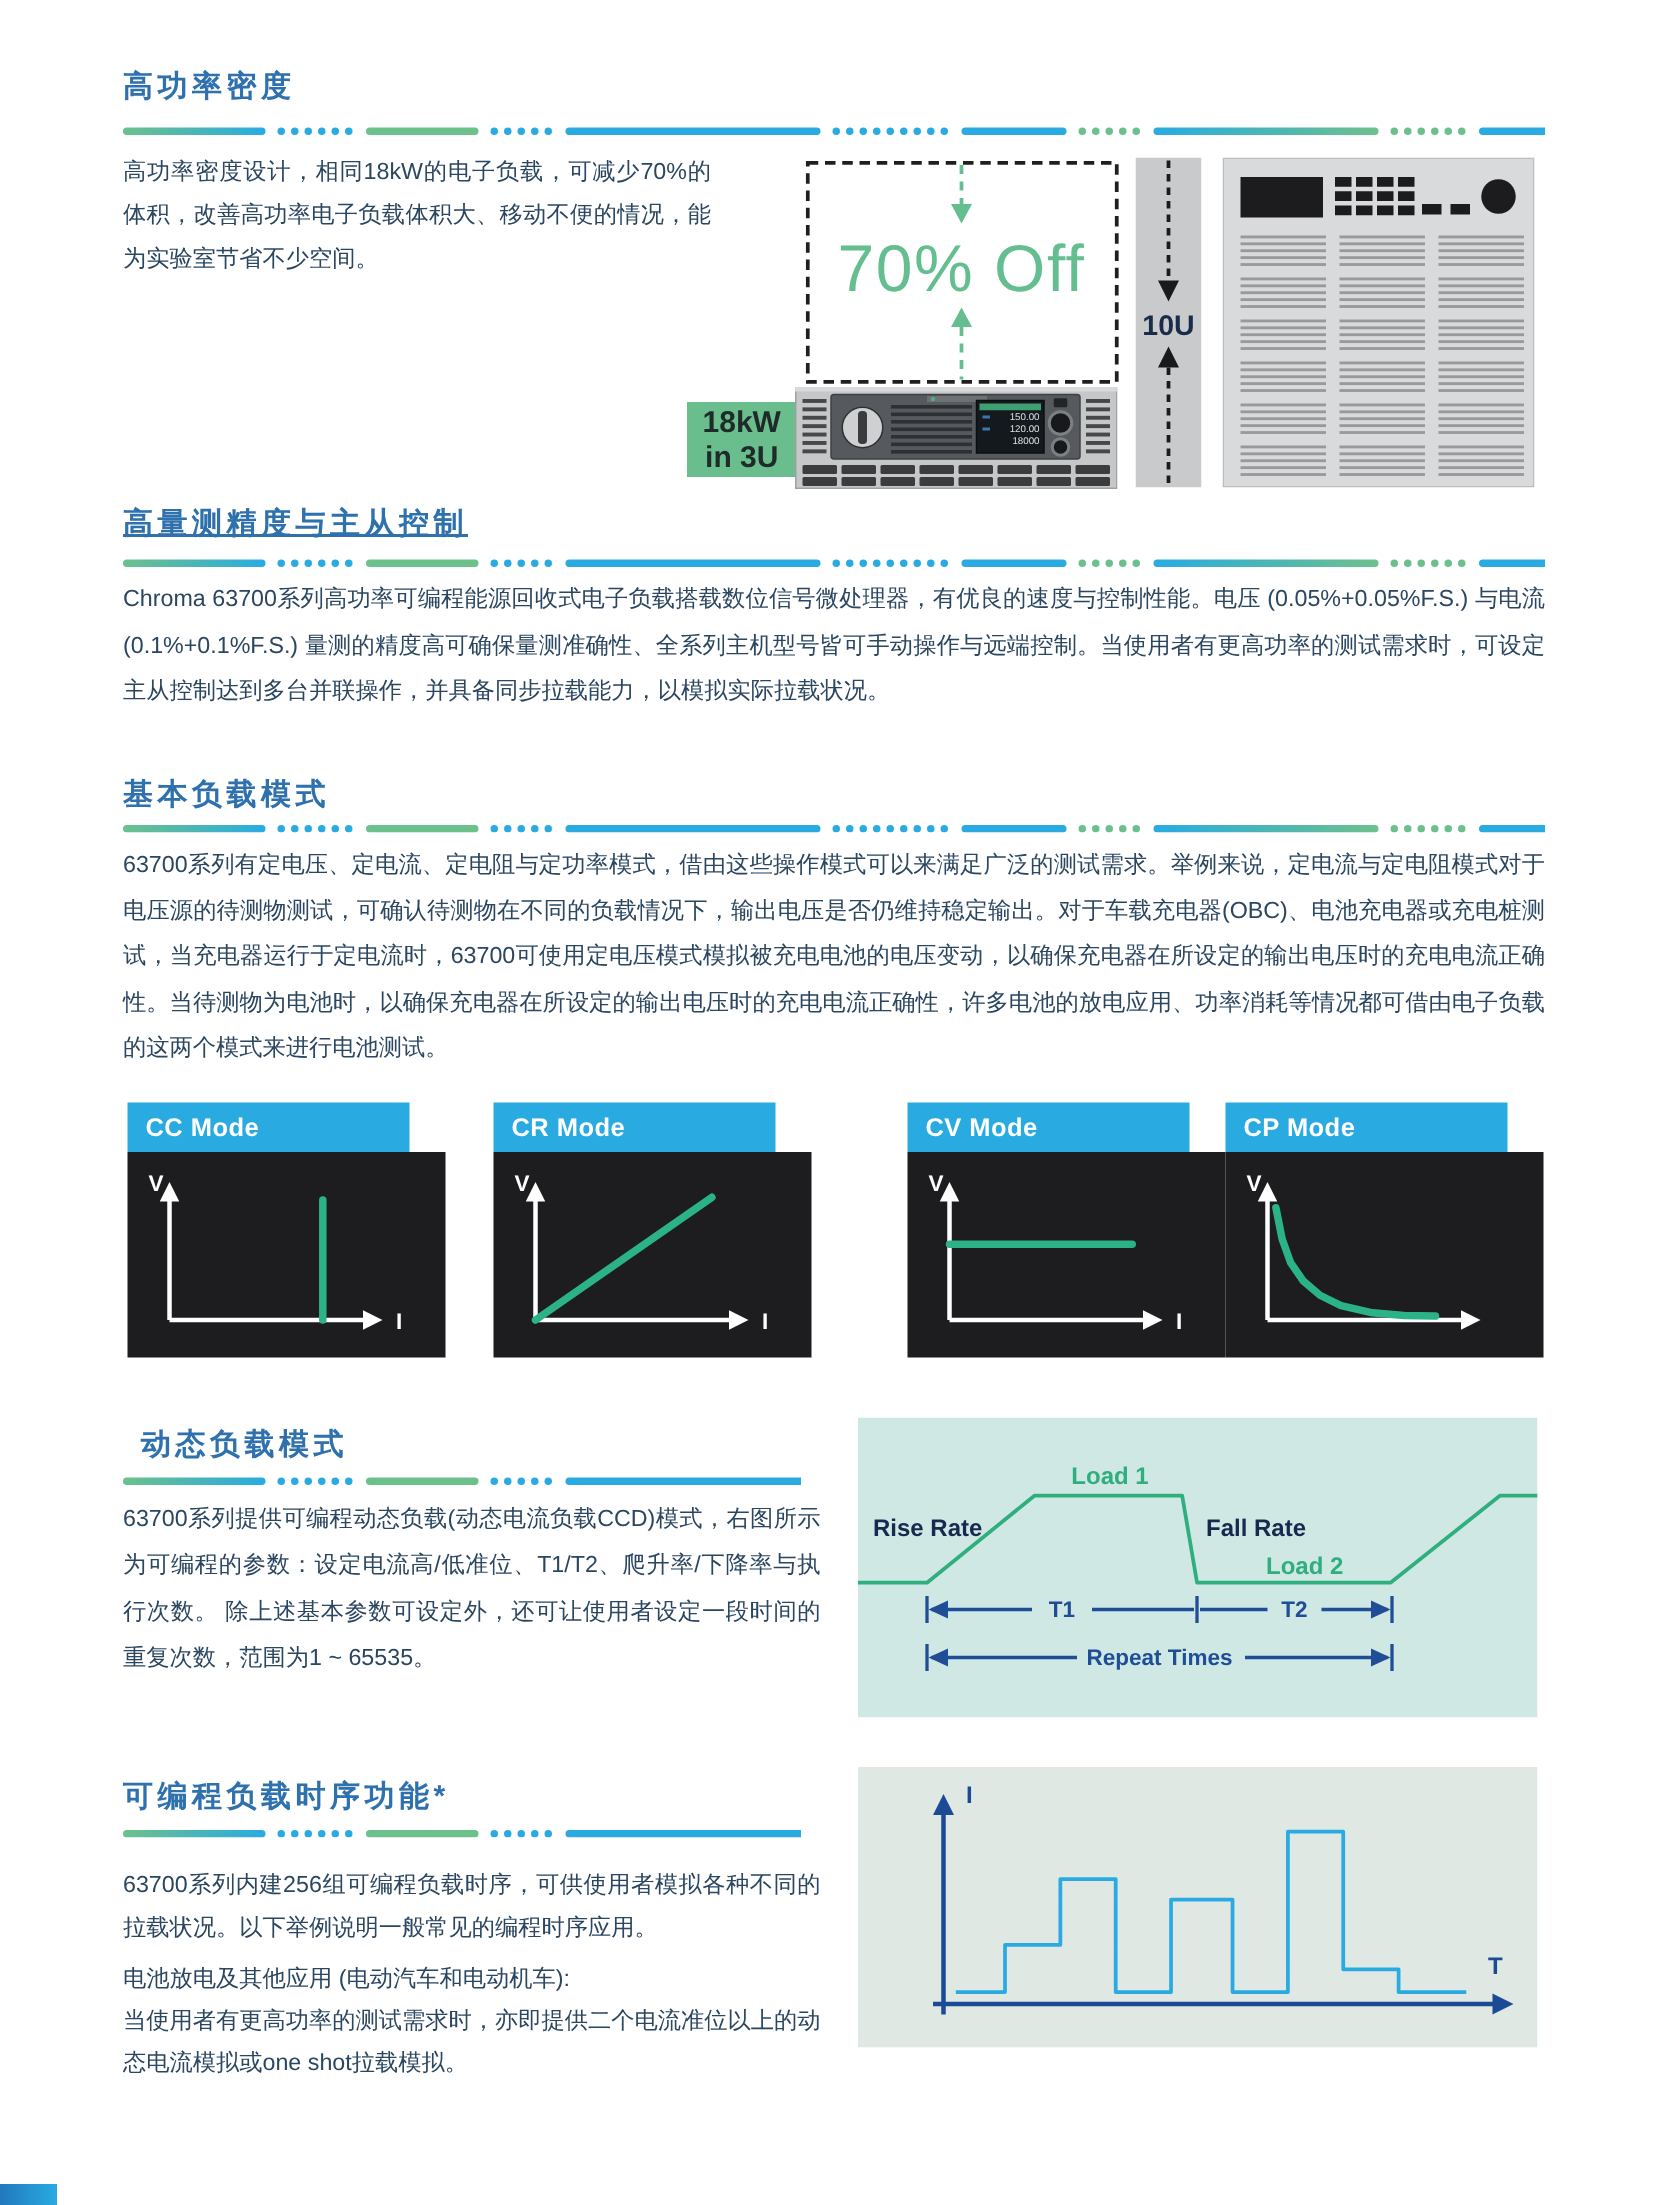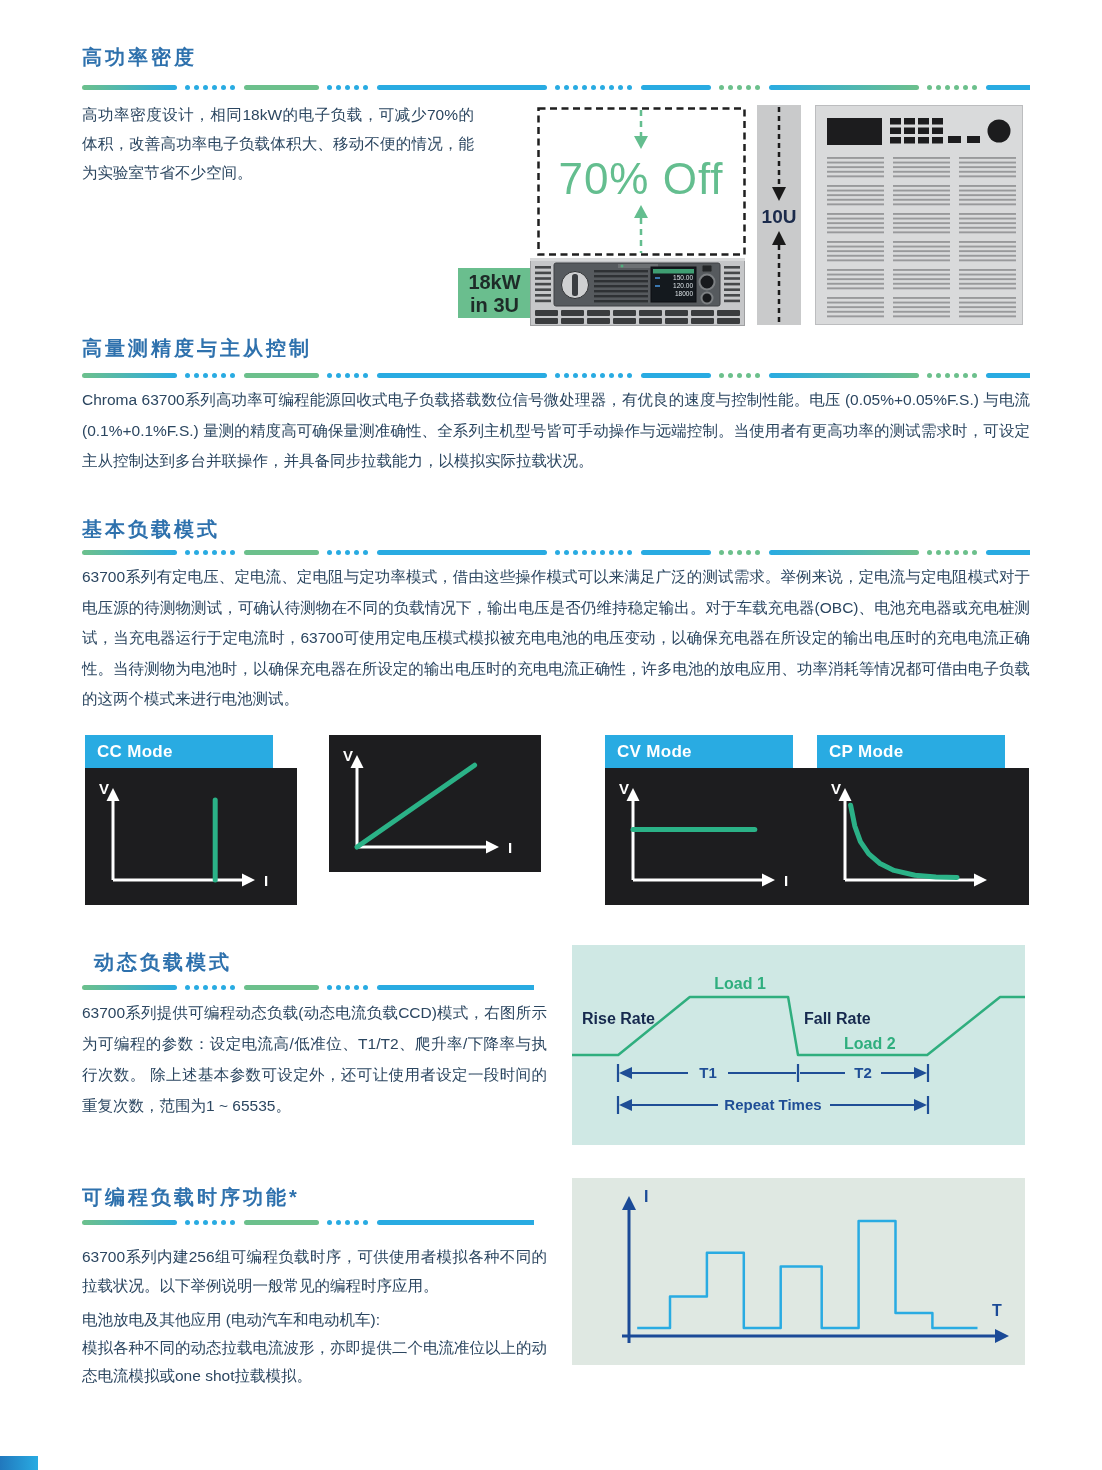--- a/index.html
+++ b/index.html
@@ -271,21 +271,21 @@
         <rect x="144" y="177.8" width="57" height="1.9"></rect>
         <rect x="144" y="182.4" width="57" height="1.9"></rect>
         <rect x="144" y="192" width="57" height="1.9"></rect>
         <rect x="144" y="196.6" width="57" height="1.9"></rect>
         <rect x="144" y="201.2" width="57" height="1.9"></rect>
         <rect x="144" y="205.8" width="57" height="1.9"></rect>
         <rect x="144" y="210.4" width="57" height="1.9"></rect>
       </g>
   </svg>
 
-  <h2 class="sec-title" style="left:82px;top:335px;">高量测精度与主从控制</h2>
+  <h2 class="sec-title" style="left:82px;top:335px;text-decoration:underline;">高量测精度与主从控制</h2>
   <div class="divider" style="left:82px;top:372px;width:948px;">
       <i class="bar" style="width: 95px; background: linear-gradient(90deg, rgb(108, 192, 140), rgb(41, 171, 226));"></i>
       <i class="dot" style="background: rgb(41, 171, 226);"></i>
       <i class="dot" style="background: rgb(41, 171, 226);"></i>
       <i class="dot" style="background: rgb(41, 171, 226);"></i>
       <i class="dot" style="background: rgb(41, 171, 226);"></i>
       <i class="dot" style="background: rgb(41, 171, 226);"></i>
       <i class="dot" style="background: rgb(41, 171, 226);"></i>
       <i class="gap"></i>
       <i class="bar" style="width: 75px; background: rgb(108, 192, 140);"></i>
@@ -380,20 +380,21 @@
         <line x1="28" y1="112" x2="28" y2="32" stroke="#fff" stroke-width="3"></line>
         <polygon points="28,20 21.5,33 34.5,33" fill="#fff"></polygon>
         <line x1="28" y1="112" x2="158" y2="112" stroke="#fff" stroke-width="3"></line>
         <polygon points="170,112 157,105.5 157,118.5" fill="#fff"></polygon>
         <text x="14" y="26" fill="#fff" font-size="15" font-weight="bold">V</text>
         <text x="179" y="118" fill="#fff" font-size="15" font-weight="bold">I</text>
         <polyline points="130.2,112.0 130.2,32.0" fill="none" stroke="#2bb287" stroke-width="5" stroke-linecap="round" stroke-linejoin="round"></polyline>
       </svg>
   </div>
   <div class="mode-panel" style="left:329px;">
+    <div class="mode-head">CR Mode</div>
     <svg class="mode-svg" viewBox="0 0 212 137">
         <line x1="28" y1="112" x2="28" y2="32" stroke="#fff" stroke-width="3"></line>
         <polygon points="28,20 21.5,33 34.5,33" fill="#fff"></polygon>
         <line x1="28" y1="112" x2="158" y2="112" stroke="#fff" stroke-width="3"></line>
         <polygon points="170,112 157,105.5 157,118.5" fill="#fff"></polygon>
         <text x="14" y="26" fill="#fff" font-size="15" font-weight="bold">V</text>
         <text x="179" y="118" fill="#fff" font-size="15" font-weight="bold">I</text>
         <polyline points="28.0,112.0 145.6,30.2" fill="none" stroke="#2bb287" stroke-width="5" stroke-linecap="round" stroke-linejoin="round"></polyline>
       </svg>
   </div>
@@ -491,21 +492,21 @@
       <i class="dot" style="background: rgb(41, 171, 226);"></i>
       <i class="dot" style="background: rgb(41, 171, 226);"></i>
       <i class="dot" style="background: rgb(41, 171, 226);"></i>
       <i class="gap"></i>
       <i class="bar" style="width: 170px; background: rgb(41, 171, 226);"></i>
       <i class="gap"></i>
       <i class="gap"></i>
     </div>
   <p class="body-text" style="left:82px;top:1230px;width:465px;margin-top:12px;">63700系列内建256组可编程负载时序，可供使用者模拟各种不同的拉载状况。以下举例说明一般常见的编程时序应用。</p>
   <p class="body-text" style="left:82px;top:1306px;width:465px;line-height:28px;text-align:left;">电池放电及其他应用 (电动汽车和电动机车):</p>
-  <p class="body-text" style="left:82px;top:1334px;width:465px;line-height:28px;">模拟各种不同的动态拉载电流波形，亦即提供二个电流准位以上的动态电流模拟或one shot拉载模拟。</p>
+  <p class="body-text" style="left:82px;top:1334px;width:465px;line-height:28px;">当使用者有更高功率的测试需求时，亦即提供二个电流准位以上的动态电流模拟或one shot拉载模拟。</p>
 
   <svg class="abs" style="left:572px;top:1178px;" width="453" height="187" viewBox="0 0 453 187">
     <rect width="453" height="187" fill="#dfe8e2"></rect>
     <line x1="57" y1="165" x2="57" y2="30" stroke="#1b4a97" stroke-width="3"></line>
     <polygon points="57,18 50,32 64,32" fill="#1b4a97"></polygon>
     <line x1="50" y1="158" x2="425" y2="158" stroke="#1b4a97" stroke-width="3"></line>
     <polygon points="437,158 423,151 423,165" fill="#1b4a97"></polygon>
     <text x="72" y="24" font-size="16" font-weight="bold" fill="#1b4a97">I</text>
     <text x="420" y="138" font-size="16" font-weight="bold" fill="#1b4a97">T</text>
     <polyline fill="none" stroke="#29abe2" stroke-width="2.5" stroke-linejoin="round" points="65.2,150.0 98.0,150.0 98.0,118.5 134.9,118.5 134.9,74.7 171.8,74.7 171.8,150.0 208.7,150.0 208.7,88.4 249.7,88.4 249.7,150.0 286.6,150.0 286.6,43.1 323.5,43.1 323.5,134.9 360.4,134.9 360.4,150.0 405.5,150.0"></polyline>

